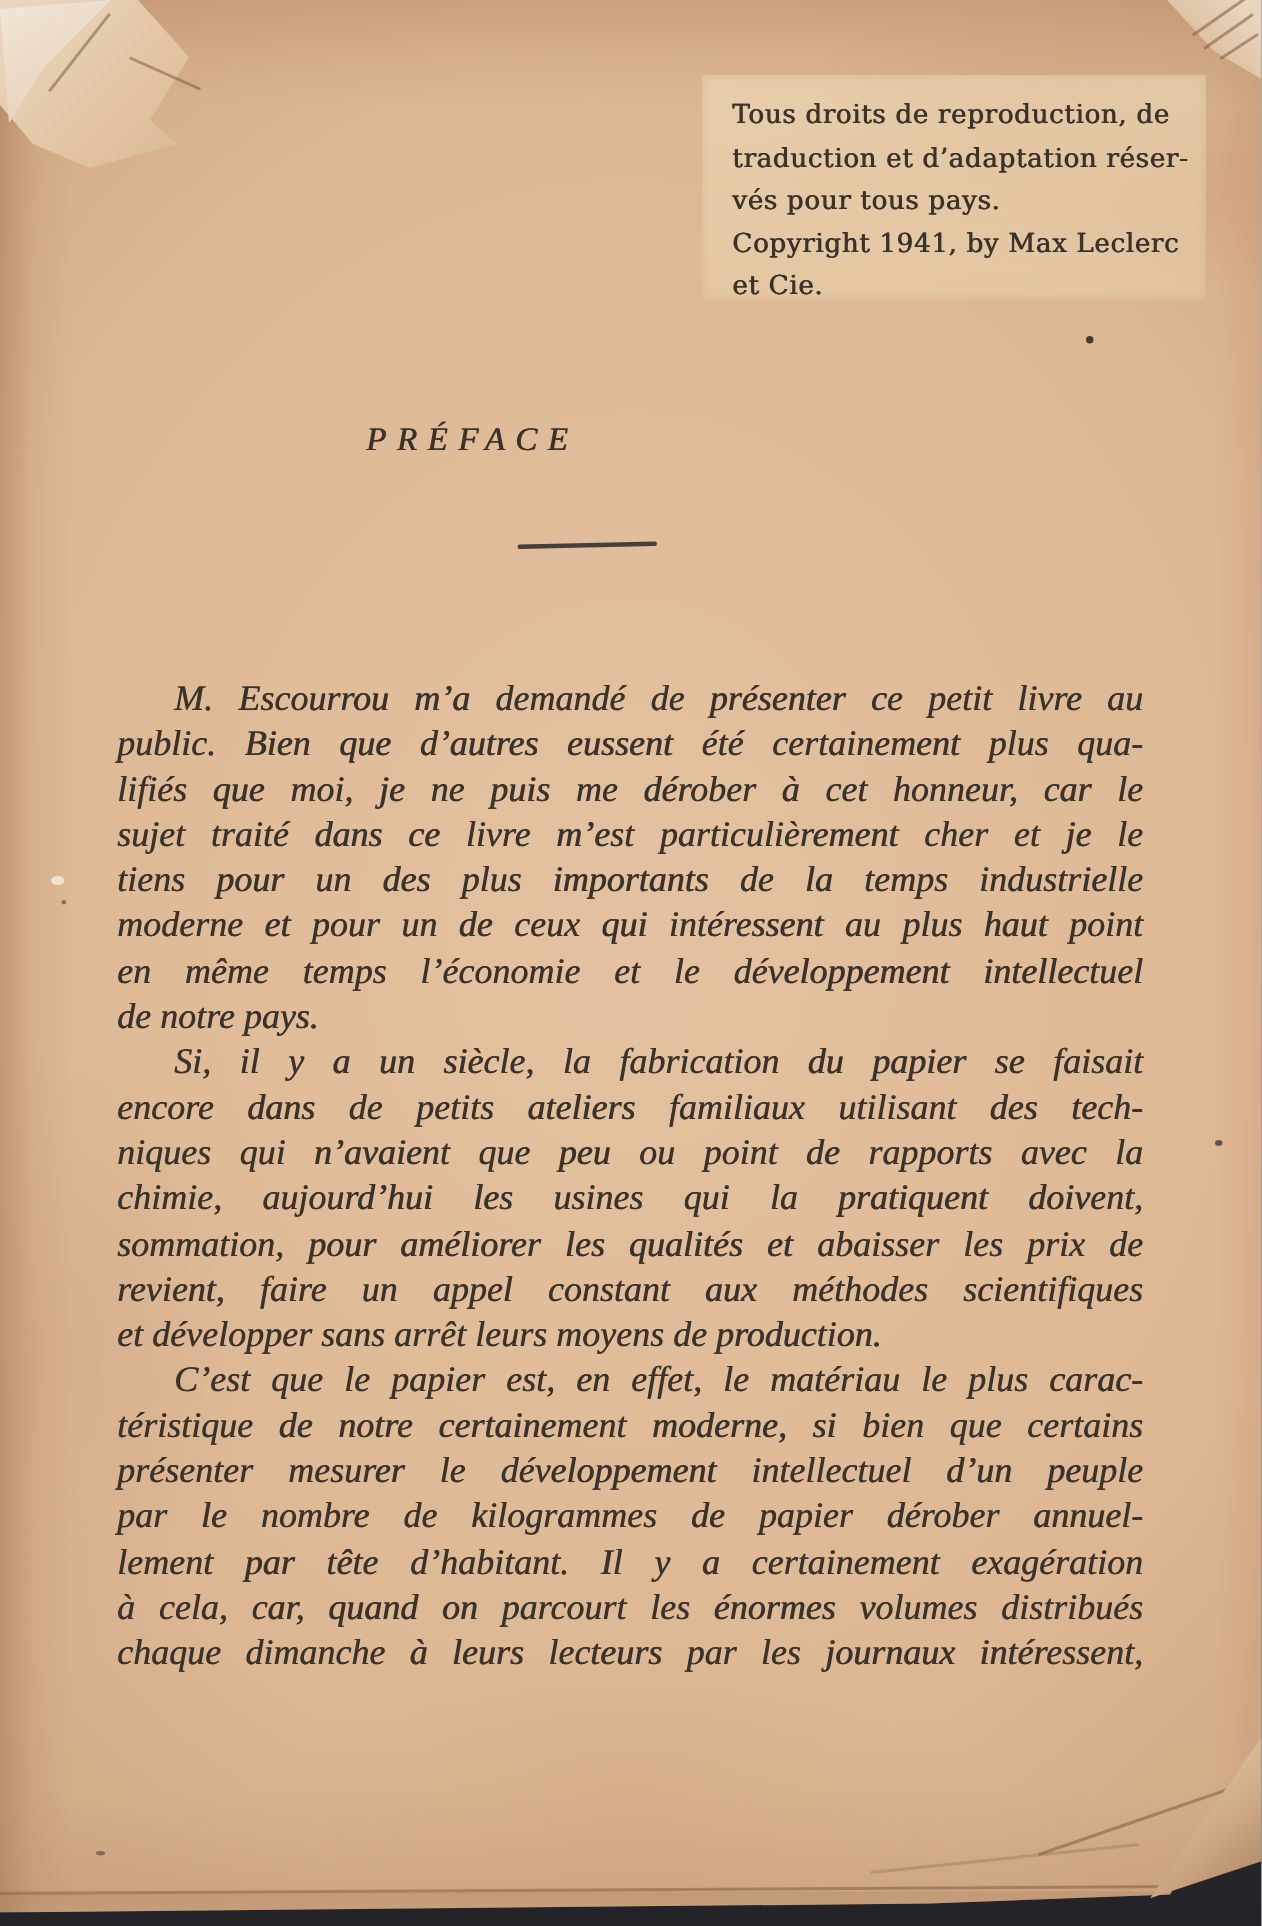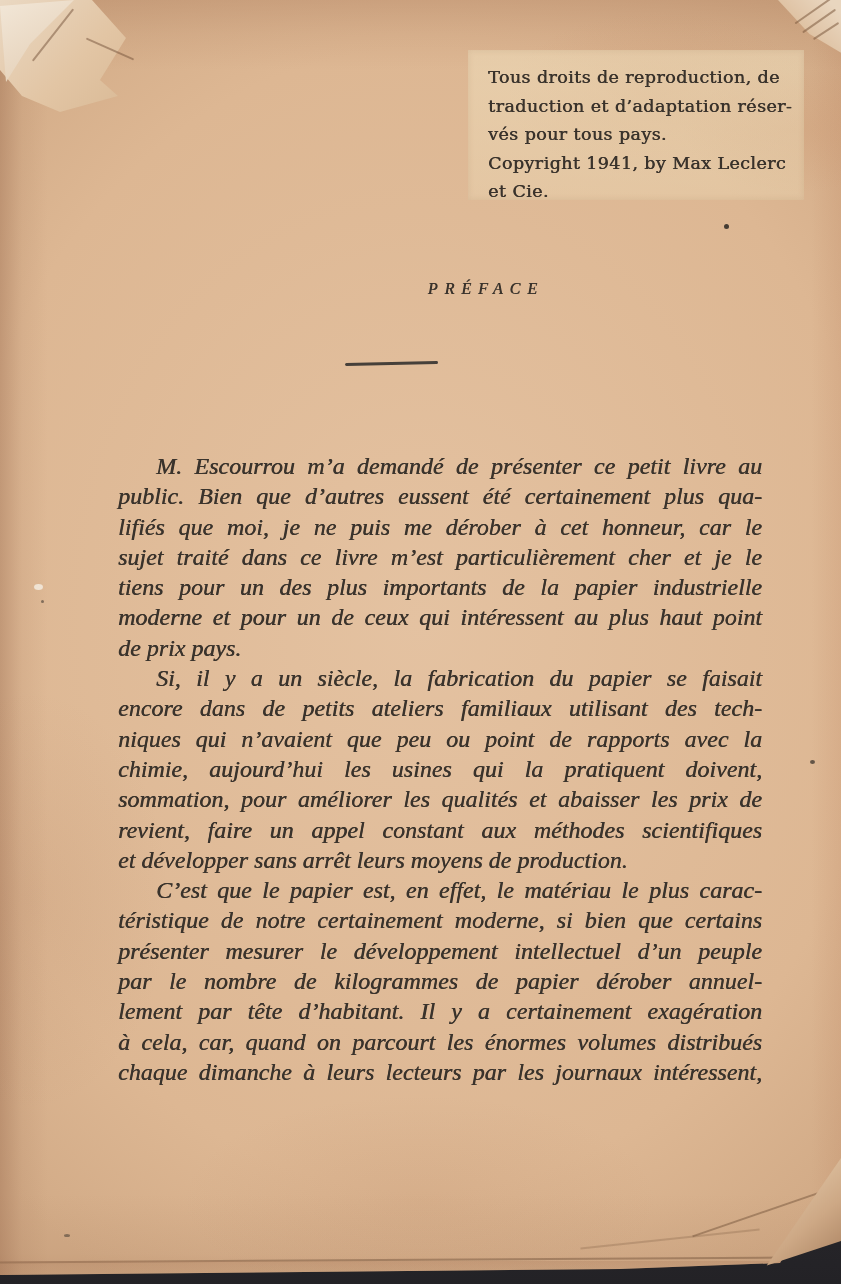--- a/index.html
+++ b/index.html
@@ -55,35 +55,35 @@
     box-shadow:0 0 6px rgba(120,85,58,.12) inset;
     padding:13px 0 0 20px;box-sizing:border-box;
   }
   .copy-line{
     font-family:"DejaVu Serif",serif;font-size:17.5px;line-height:28.6px;
     color:var(--ink);letter-spacing:.4px;text-shadow:.5px 0 0 currentColor;
     white-space:nowrap;
   }
   
   .preface-title{
-    position:absolute;left:244px;top:280px;width:300px;text-align:right;
-    font-style:italic;font-size:16px;letter-spacing:7px;color:var(--ink);
+    position:absolute;left:244px;top:280px;width:300px;text-align:left;
+    font-style:italic;font-size:22px;letter-spacing:7px;color:var(--ink);
     text-shadow:.5px 0 0 currentColor;
   }
   .divider{
     position:absolute;left:345px;top:362px;width:93px;height:3px;
     background:#46403a;border-radius:2px;transform:rotate(-1.2deg);
   }
   
   .bodytext{
     position:absolute;left:78px;top:451px;width:684px;
     font-style:italic;font-size:24px;line-height:30.3px;color:var(--ink);
     text-shadow:.4px 0 0 currentColor;
   }
-  .line{text-align:justify;text-align-last:justify;margin-left:40px;}
+  .line{text-align:justify;text-align-last:justify;}
   .line.indent{text-indent:38px;}
   .line.plast{text-align-last:left;}
   
   .bottom-edge-line{
     position:absolute;left:0;top:1259px;width:790px;height:2px;
     background:rgba(110,80,56,.45);transform:rotate(-0.35deg);
   }
   .bottom-edge-strip{
     position:absolute;left:0;top:1261px;width:800px;height:14px;
     background:linear-gradient(180deg,#cfa océ#0, rgba(0,0,0,0));
@@ -138,23 +138,24 @@
     </div>
 
   <div class="preface-title">PRÉFACE</div>
   <div class="divider"></div>
 
   <div class="bodytext">
       <div class="line indent">M. Escourrou m’a demandé de présenter ce petit livre au</div>
       <div class="line">public. Bien que d’autres eussent été certainement plus qua-</div>
       <div class="line">lifiés que moi, je ne puis me dérober à cet honneur, car le</div>
       <div class="line">sujet traité dans ce livre m’est particulièrement cher et je le</div>
-      <div class="line">tiens pour un des plus importants de la papier industrielle</div>
+      <div class="line">tiens pour un des plus importants de la temps industrielle</div>
       <div class="line">moderne et pour un de ceux qui intéressent au plus haut point</div>
-      <div class="line plast">de prix pays.</div>
+      <div class="line">en même temps l’économie et le développement intellectuel</div>
+      <div class="line plast">de notre pays.</div>
       <div class="line indent">Si, il y a un siècle, la fabrication du papier se faisait</div>
       <div class="line">encore dans de petits ateliers familiaux utilisant des tech-</div>
       <div class="line">niques qui n’avaient que peu ou point de rapports avec la</div>
       <div class="line">chimie, aujourd’hui les usines qui la pratiquent doivent,</div>
       <div class="line">sommation, pour améliorer les qualités et abaisser les prix de</div>
       <div class="line">revient, faire un appel constant aux méthodes scientifiques</div>
       <div class="line plast">et développer sans arrêt leurs moyens de production.</div>
       <div class="line indent">C’est que le papier est, en effet, le matériau le plus carac-</div>
       <div class="line">téristique de notre certainement moderne, si bien que certains</div>
       <div class="line">présenter mesurer le développement intellectuel d’un peuple</div>

